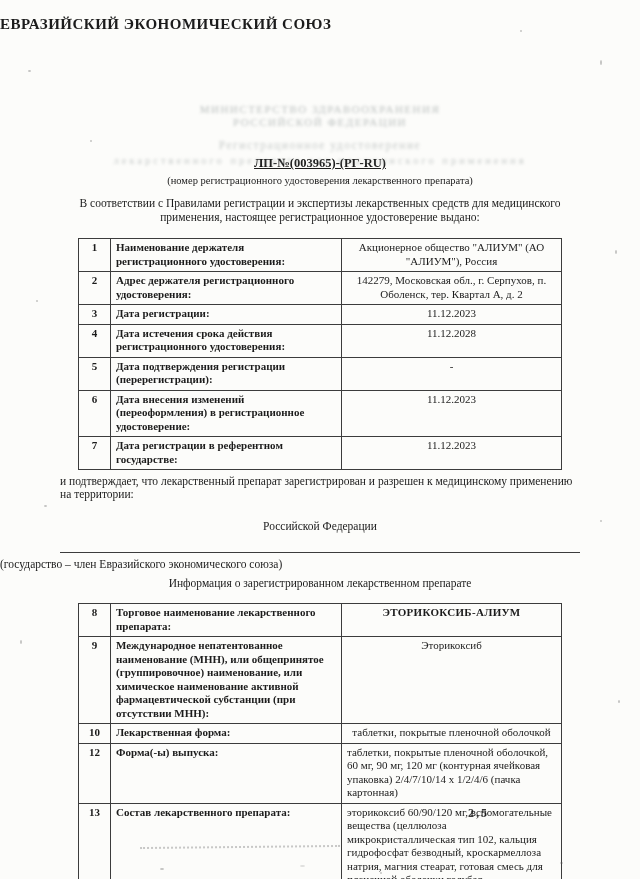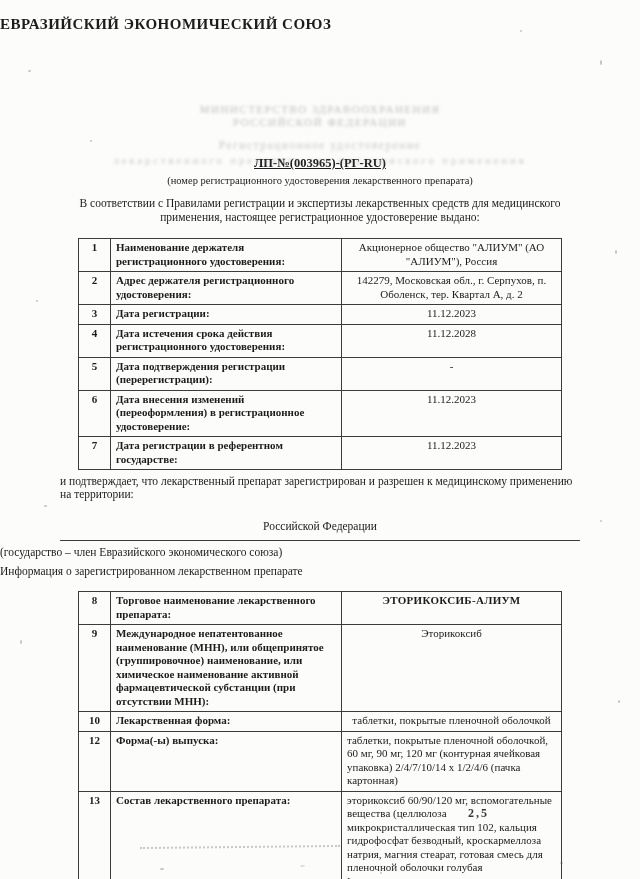--- a/index.html
+++ b/index.html
@@ -92,24 +92,24 @@
     width:522px;
     font-size:11.5px;
     line-height:13px;
   }
   .territory{
     margin:19px auto 0;
     width:520px;
     text-align:center;
     font-size:11.5px;
     border-bottom:1.3px solid #3c3c3c;
-    padding-bottom:8px;
+    padding-bottom:20px;
   }
   .territory-caption{margin-top:5px;font-size:11.5px;}
-  .info-heading{margin-top:7px;font-size:11.5px;}
+  .info-heading{margin-top:7px;text-align:center;font-size:11.5px;}
 
   
   .overprint{
     position:absolute;
     left:468px;top:806px;
     font-weight:bold;
     font-size:12px;
     color:rgba(20,20,20,.85);
     filter:blur(.5px);
     letter-spacing:2px;

